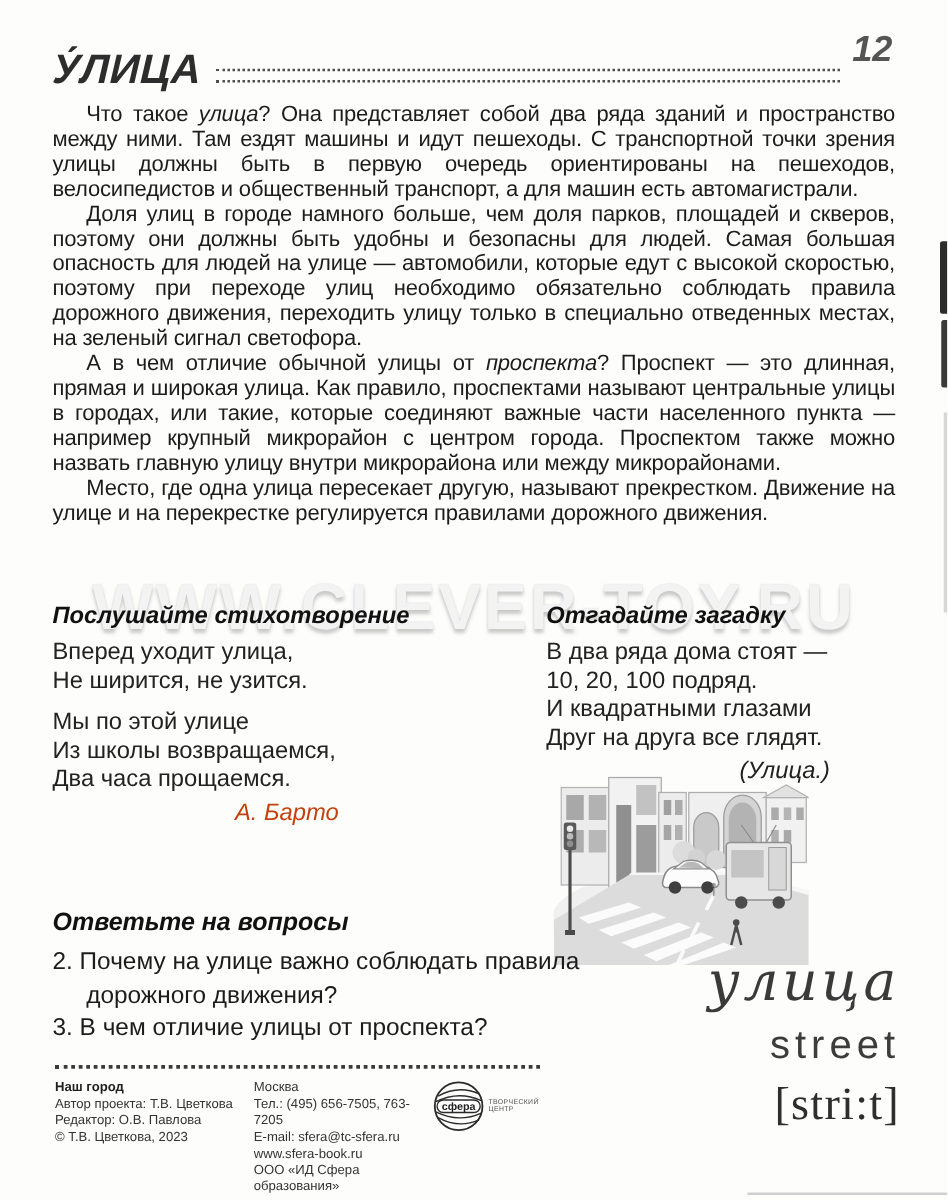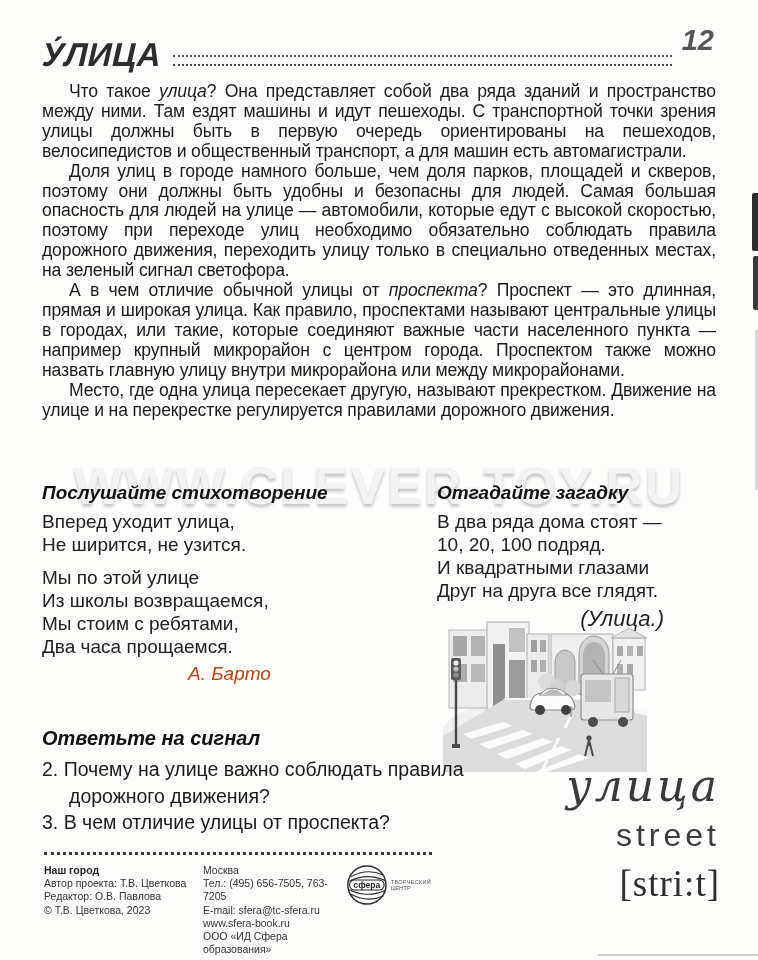--- a/index.html
+++ b/index.html
@@ -49,21 +49,21 @@
   .section-heading{
     font-size:19px;font-weight:bold;font-style:italic;color:#111;
     margin:0 0 6px 0;
   }
   .verse-line{font-size:19px;line-height:23px;color:#222;}
   .stanza-gap{height:10px;}
   .poem-author{
     font-size:19px;font-style:italic;color:#c2410c;margin-top:5px;padding-left:146px;
   }
   .riddle-answer{
-    font-size:22px;font-style:italic;color:#222;margin-top:4px;
+    font-size:19px;font-style:italic;color:#222;margin-top:4px;
     text-align:right;padding-right:58px;
   }
   
   .illustration{
     position:absolute;left:443px;top:616px;width:204px;height:156px;z-index:2;
   }
   
   .questions{position:absolute;left:42px;top:727px;width:460px;z-index:2;}
   .questions .section-heading{font-size:20px;margin-bottom:6px;}
   .question-item{
@@ -128,21 +128,20 @@
     <p><span></span><span class="em"></span><span>Место, где одна улица пересекает другую, называют прекрестком. Движение на улице и на перекрестке регулируется правилами дорожного движения.</span></p>
   </div>
 
   <div class="col-left">
     <div class="section-heading">Послушайте стихотворение</div>
     <div class="verse-line">Вперед уходит улица,</div>
     <div class="verse-line">Не ширится, не узится.</div>
     <div class="stanza-gap"></div>
     <div class="verse-line">Мы по этой улице</div>
     <div class="verse-line">Из школы возвращаемся,</div>
-    <div class="verse-line">Мы стоим с ребятами,</div>
     <div class="verse-line">Два часа прощаемся.</div>
     <div class="poem-author">А. Барто</div>
   </div>
 
   <div class="col-right">
     <div class="section-heading">Отгадайте загадку</div>
     <div class="verse-line">В два ряда дома стоят —</div>
     <div class="verse-line">10, 20, 100 подряд.</div>
     <div class="verse-line">И квадратными глазами</div>
     <div class="verse-line">Друг на друга все глядят.</div>
@@ -246,21 +245,21 @@
         <path d="M146 124 l-2 8 l-2 8 M146 124 l2 8 l2 8 M146 124 l0 6" stroke="#4c4c4c" stroke-width="2" fill="none"></path>
       </g>
       <g opacity="0.6">
         <circle cx="128" cy="92" r="1.8" fill="#6a6a6a"></circle>
         <line x1="128" y1="94" x2="128" y2="101" stroke="#6a6a6a" stroke-width="1.4"></line>
       </g>
     </svg>
   </div>
 
   <div class="questions">
-    <div class="section-heading">Ответьте на сигнал</div>
+    <div class="section-heading">Ответьте на вопросы</div>
     <div class="question-item">2. Почему на улице важно соблюдать правила дорожного движения?</div>
     <div class="question-item">3. В чем отличие улицы от проспекта?</div>
   </div>
 
   <div class="vocab">
     <div class="vocab-ru">улица</div>
     <div class="vocab-en">street</div>
     <div class="vocab-tr">[stri:t]</div>
   </div>
 

